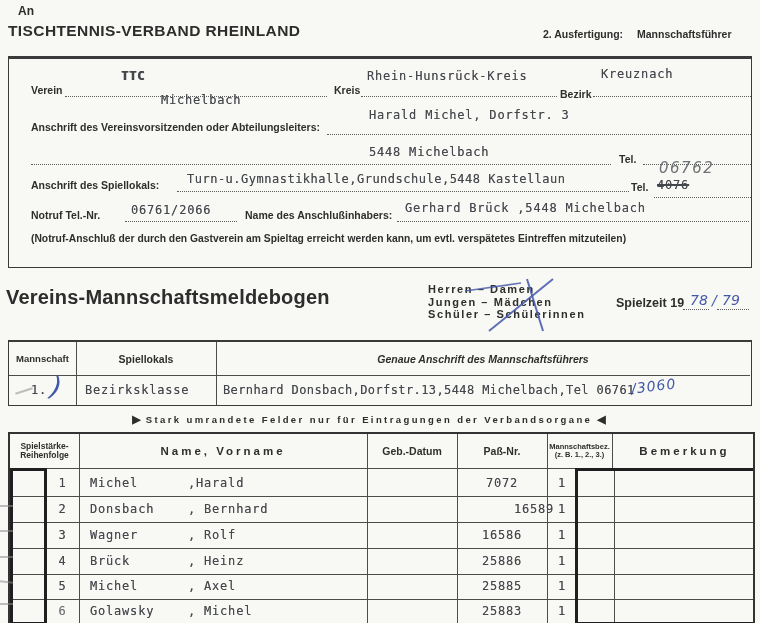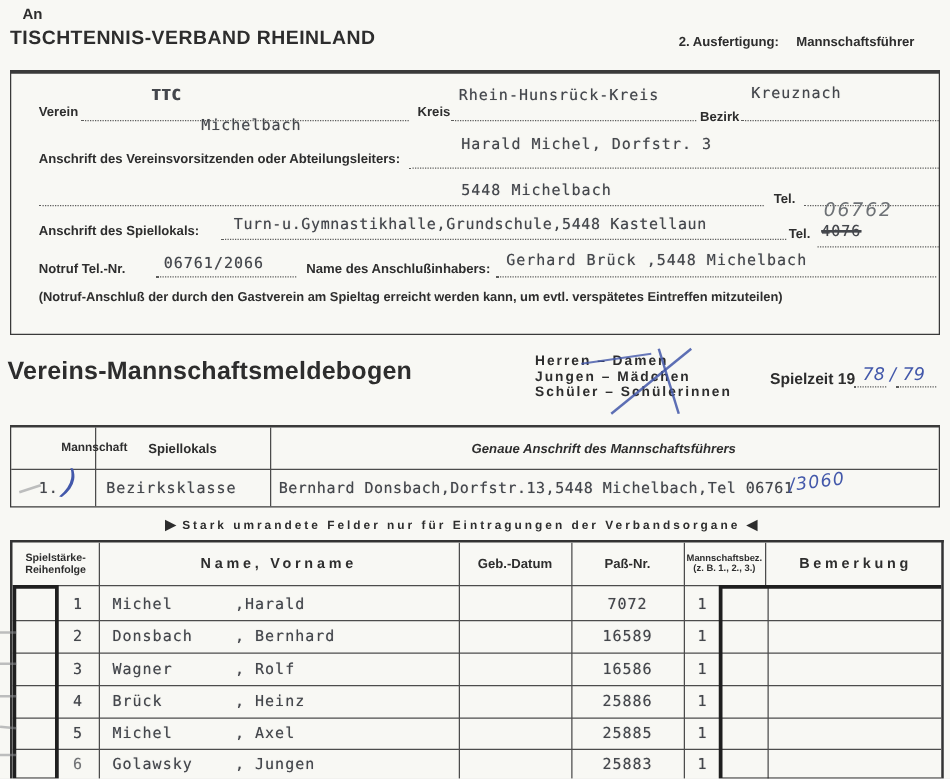--- a/index.html
+++ b/index.html
@@ -105,21 +105,21 @@
   <span class="hand-blue" style="left:712px;top:292px;font-size:14px;">/</span>
   <span class="hand-blue" style="left:722px;top:292px;font-size:14px;">79</span>
   <span class="dot" style="left:683px;top:309px;width:26px;"></span>
   <span class="dot" style="left:717px;top:309px;width:32px;"></span>
 
   <div class="abs" style="left:8px;top:340px;width:744px;height:66px;border:1.5px solid #3a3a3a;border-top-width:2.5px;box-sizing:border-box;">
     <div class="vline" style="left:67px;top:0;height:63px;"></div>
     <div class="vline" style="left:207px;top:0;height:63px;"></div>
     <div class="hline" style="left:0;top:33px;width:741px;border-top-width:1.5px;"></div>
 
-    <div class="cellhead" style="left:0;top:0;width:67px;height:33px;font-size:9.5px;margin-left:33px;">Mannschaft</div>
+    <div class="cellhead" style="left:0;top:0;width:67px;height:33px;font-size:9.5px;">Mannschaft</div>
     <div class="cellhead" style="left:67px;top:0;width:140px;height:33px;font-size:10.5px;">Spiellokals</div>
     <div class="cellhead" style="left:207px;top:0;width:534px;height:33px;font-size:10.5px;font-style:italic;">Genaue Anschrift des Mannschaftsführers</div>
 
     <span class="typed" style="left:0px;top:41px;width:60px;text-align:center;">1.</span>
     <span class="hand-blue" style="left:42px;top:29px;font-size:27px;transform:rotate(10deg);">)</span>
     <div class="pencil-dash" style="left:6px;top:48px;width:18px;transform:rotate(-18deg);"></div>
     <span class="typed" style="left:76px;top:41px;">Bezirksklasse</span>
     <span class="typed" style="left:214px;top:41px;letter-spacing:.4px;">Bernhard Donsbach,Dorfstr.13,5448 Michelbach,Tel 06761</span>
     <span class="hand-blue" style="left:622px;top:36px;font-size:14px;transform:rotate(-7deg);letter-spacing:1px;">/3060</span>
   </div>
@@ -171,21 +171,21 @@
       <span class="typed" style="left:36px;top:6px;width:33px;text-align:center;">1</span>
       <span class="typed" style="left:80px;top:6px;">Michel</span>
       <span class="typed" style="left:178px;top:6px;">,Harald</span>
       <span class="typed" style="left:447px;top:6px;width:90px;text-align:center;">7072</span>
       <span class="typed" style="left:537px;top:6px;width:30px;text-align:center;">1</span>
     </div>
     <div class="prow abs" style="left:0;top:62px;width:747px;height:26px;">
       <span class="typed" style="left:36px;top:6px;width:33px;text-align:center;">2</span>
       <span class="typed" style="left:80px;top:6px;">Donsbach</span>
       <span class="typed" style="left:178px;top:6px;">, Bernhard</span>
-      <span class="typed" style="left:447px;top:6px;width:90px;text-align:center;">16589</span>
+      <span class="typed" style="left:447px;top:6px;width:90px;text-align:center;padding-left:32px;">16589</span>
       <span class="typed" style="left:537px;top:6px;width:30px;text-align:center;">1</span>
     </div>
     <div class="prow abs" style="left:0;top:88px;width:747px;height:26px;">
       <span class="typed" style="left:36px;top:6px;width:33px;text-align:center;">3</span>
       <span class="typed" style="left:80px;top:6px;">Wagner</span>
       <span class="typed" style="left:178px;top:6px;">, Rolf</span>
       <span class="typed" style="left:447px;top:6px;width:90px;text-align:center;">16586</span>
       <span class="typed" style="left:537px;top:6px;width:30px;text-align:center;">1</span>
     </div>
     <div class="prow abs" style="left:0;top:114px;width:747px;height:26px;">
@@ -198,21 +198,21 @@
     <div class="prow abs" style="left:0;top:140px;width:747px;height:25px;">
       <span class="typed" style="left:36px;top:5px;width:33px;text-align:center;">5</span>
       <span class="typed" style="left:80px;top:5px;">Michel</span>
       <span class="typed" style="left:178px;top:5px;">, Axel</span>
       <span class="typed" style="left:447px;top:5px;width:90px;text-align:center;">25885</span>
       <span class="typed" style="left:537px;top:5px;width:30px;text-align:center;">1</span>
     </div>
     <div class="prow abs" style="left:0;top:165px;width:747px;height:24px;">
       <span class="typed" style="left:36px;top:5px;width:33px;text-align:center;opacity:.75;">6</span>
       <span class="typed" style="left:80px;top:5px;">Golawsky</span>
-      <span class="typed" style="left:178px;top:5px;">, Jungen</span>
+      <span class="typed" style="left:178px;top:5px;">, Michel</span>
       <span class="typed" style="left:447px;top:5px;width:90px;text-align:center;">25883</span>
       <span class="typed" style="left:537px;top:5px;width:30px;text-align:center;">1</span>
     </div>
   </div>
 
   <div class="pencil-dash" style="left:0;top:505px;width:13px;"></div>
   <div class="pencil-dash" style="left:0;top:530px;width:13px;"></div>
   <div class="pencil-dash" style="left:0;top:556px;width:13px;"></div>
   <div class="pencil-dash" style="left:0;top:581px;width:13px;transform:rotate(6deg);"></div>
   <div class="pencil-dash" style="left:0;top:603px;width:13px;"></div>

